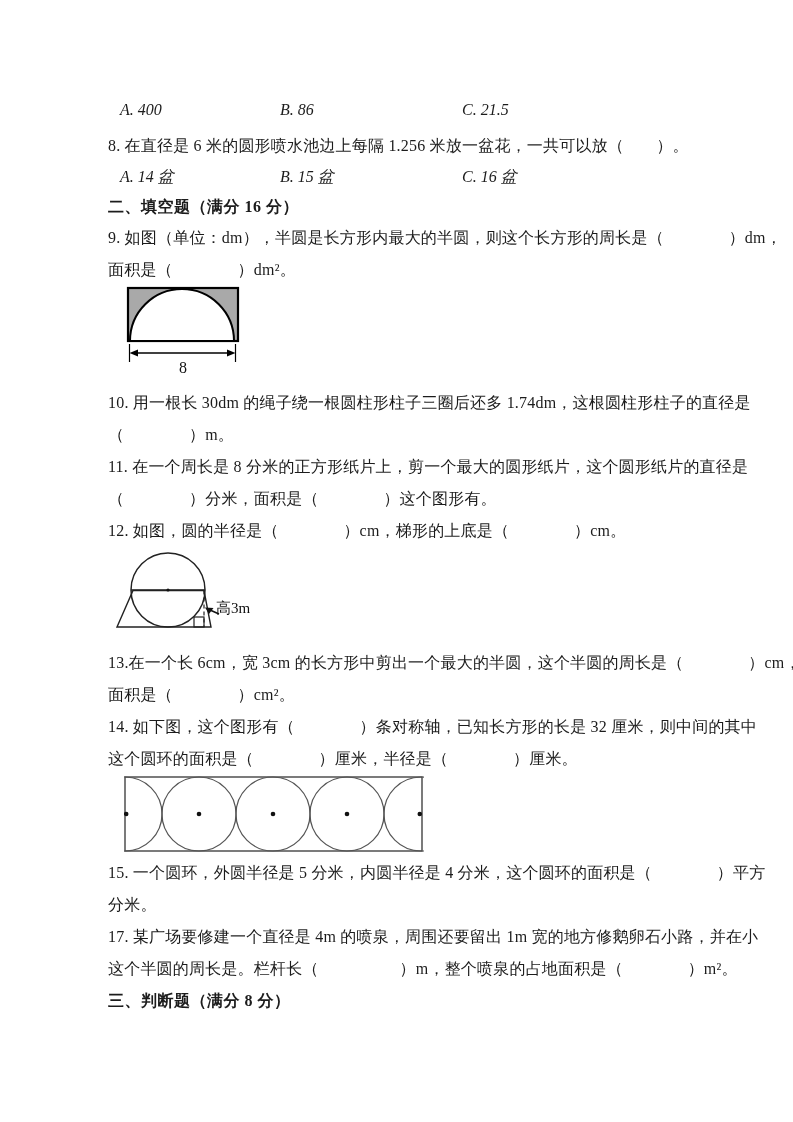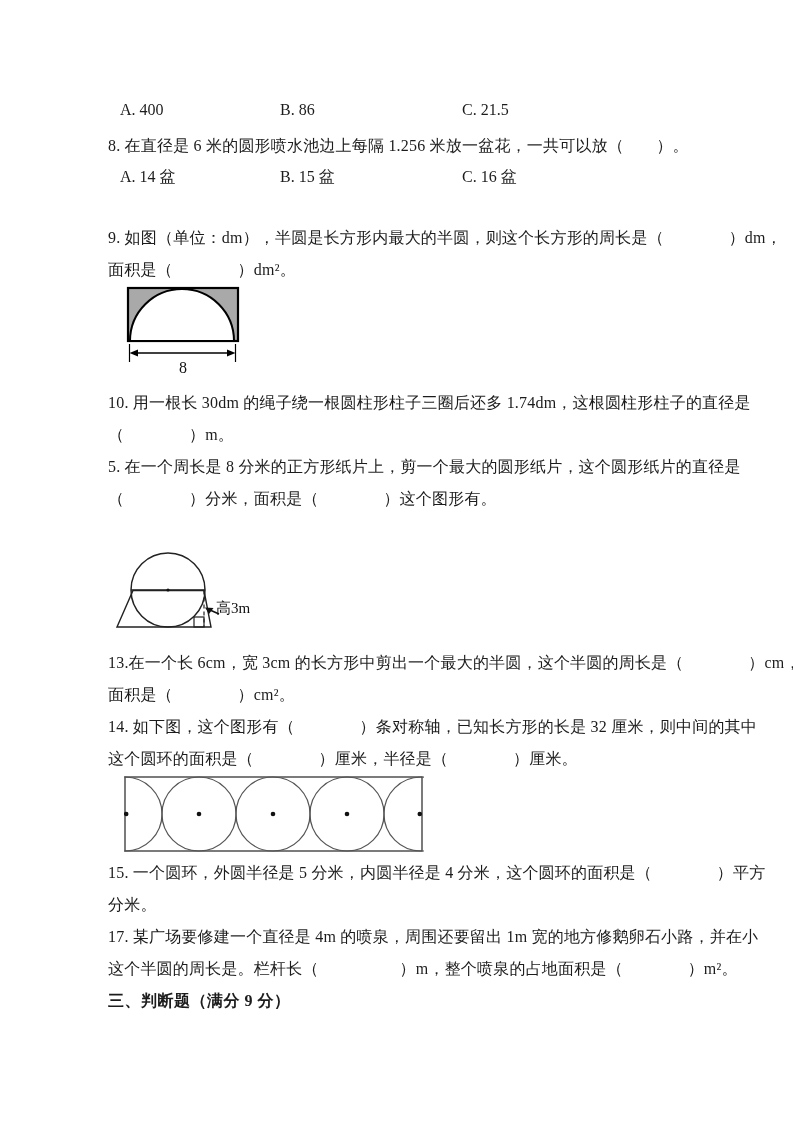--- a/index.html
+++ b/index.html
@@ -15,21 +15,21 @@
   }
   .line {
     position: absolute;
     left: 108px;
     right: 90px;
     height: 22px;
     white-space: nowrap;
     letter-spacing: 0.2px;
   }
   .opt-row { position: absolute; left: 0; right: 0; height: 22px; }
-  .opt { position: absolute; white-space: nowrap; }
+  .opt { position: absolute; white-space: nowrap; font-style: italic; }
   .opt.a { left: 120px; }
   .opt.b { left: 280px; }
   .opt.c { left: 462px; text-align: center; }
   .heading { font-weight: bold; letter-spacing: 0.5px; }
   .fig { position: absolute; }
   svg text { font-family: "Liberation Serif", "DejaVu Serif", serif; fill: #111; }
 </style>
 </head>
 <body>
 
@@ -41,41 +41,43 @@
     <span class="opt c">C. 21.5</span>
   </div>
 
   <div class="line" style="top:136px">8. 在直径是 6 米的圆形喷水池边上每隔 1.256 米放一盆花，一共可以放（　　）。</div>
   <div class="opt-row" style="top:167px">
     <span class="opt a">A. 14 盆</span>
     <span class="opt b">B. 15 盆</span>
     <span class="opt c">C. 16 盆</span>
   </div>
 
+  <div class="line heading" style="top:197px">二、填空题（满分 16 分）</div>
 
   <div class="line" style="top:228px">9. 如图（单位：dm），半圆是长方形内最大的半圆，则这个长方形的周长是（　　　　）dm，</div>
   <div class="line" style="top:260px">面积是（　　　　）dm²。</div>
 
   <svg class="fig" style="left:126px; top:286px" width="118" height="90" viewBox="0 0 118 90">
     <rect x="2" y="2" width="110" height="53" fill="#a9a9a9" stroke="#000" stroke-width="2.2"></rect>
     <path d="M 4 55 A 52 52 0 0 1 108 55 Z" fill="#ffffff" stroke="#000" stroke-width="2"></path>
     <line x1="3.5" y1="58" x2="3.5" y2="76" stroke="#000" stroke-width="1.2"></line>
     <line x1="109.5" y1="58" x2="109.5" y2="76" stroke="#000" stroke-width="1.2"></line>
     <line x1="6" y1="67" x2="107" y2="67" stroke="#000" stroke-width="1.6"></line>
     <polygon points="3.5,67 12,63.5 12,70.5" fill="#000"></polygon>
     <polygon points="109.5,67 101,63.5 101,70.5" fill="#000"></polygon>
     <text x="57" y="87" font-size="16" text-anchor="middle">8</text>
   </svg>
 
   <div class="line" style="top:393px">10. 用一根长 30dm 的绳子绕一根圆柱形柱子三圈后还多 1.74dm，这根圆柱形柱子的直径是</div>
   <div class="line" style="top:425px">（　　　　）m。</div>
 
-  <div class="line" style="top:457px">5. 在一个周长是 8 分米的正方形纸片上，剪一个最大的圆形纸片，这个圆形纸片的直径是</div>
+  <div class="line" style="top:457px">11. 在一个周长是 8 分米的正方形纸片上，剪一个最大的圆形纸片，这个圆形纸片的直径是</div>
   <div class="line" style="top:489px">（　　　　）分米，面积是（　　　　）这个图形有。</div>
 
+  <div class="line" style="top:521px">12. 如图，圆的半径是（　　　　）cm，梯形的上底是（　　　　）cm。</div>
 
   <svg class="fig" style="left:115px; top:547px" width="155" height="85" viewBox="0 0 155 85">
     <polygon points="18,43.5 89,43.5 96,80 2,80" fill="none" stroke="#222" stroke-width="1.4"></polygon>
     <circle cx="53" cy="43" r="37" fill="none" stroke="#222" stroke-width="1.5"></circle>
     <line x1="16" y1="43" x2="90" y2="43" stroke="#222" stroke-width="1.4"></line>
     <circle cx="53" cy="43" r="1.6" fill="#111"></circle>
     <line x1="89" y1="43.5" x2="89" y2="80" stroke="#222" stroke-width="1.2" stroke-dasharray="4,3"></line>
     <rect x="79" y="70" width="10" height="10" fill="none" stroke="#222" stroke-width="1.2"></rect>
     <line x1="104" y1="67" x2="95" y2="63" stroke="#111" stroke-width="1.4"></line>
     <polygon points="90,60.5 98.5,61 94,67" fill="#111"></polygon>
@@ -101,15 +103,15 @@
     <circle cx="223" cy="38" r="2.3" fill="#111"></circle>
     <circle cx="295.8" cy="38" r="2.3" fill="#111"></circle>
   </svg>
 
   <div class="line" style="top:863px">15. 一个圆环，外圆半径是 5 分米，内圆半径是 4 分米，这个圆环的面积是（　　　　）平方</div>
   <div class="line" style="top:895px">分米。</div>
 
   <div class="line" style="top:927px">17. 某广场要修建一个直径是 4m 的喷泉，周围还要留出 1m 宽的地方修鹅卵石小路，并在小</div>
   <div class="line" style="top:959px">这个半圆的周长是。栏杆长（　　　　　）m，整个喷泉的占地面积是（　　　　）m²。</div>
 
-  <div class="line heading" style="top:991px">三、判断题（满分 9 分）</div>
+  <div class="line heading" style="top:991px">三、判断题（满分 8 分）</div>
 
 </div>
 
 </body></html>

